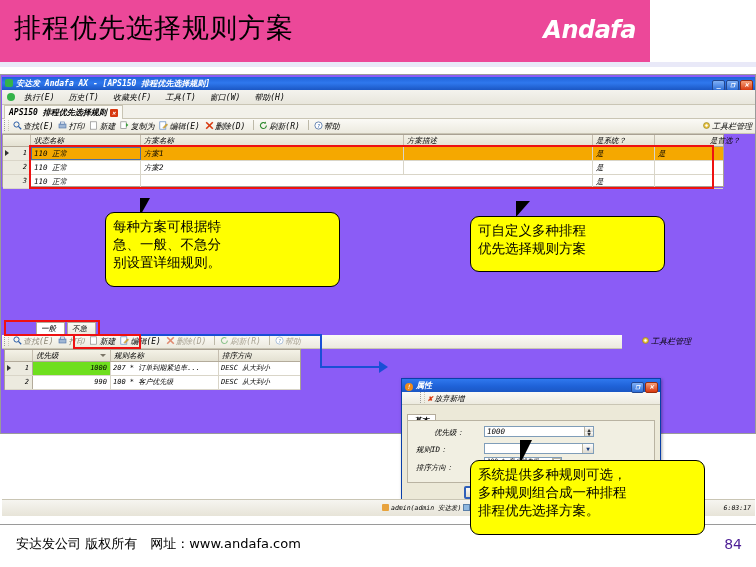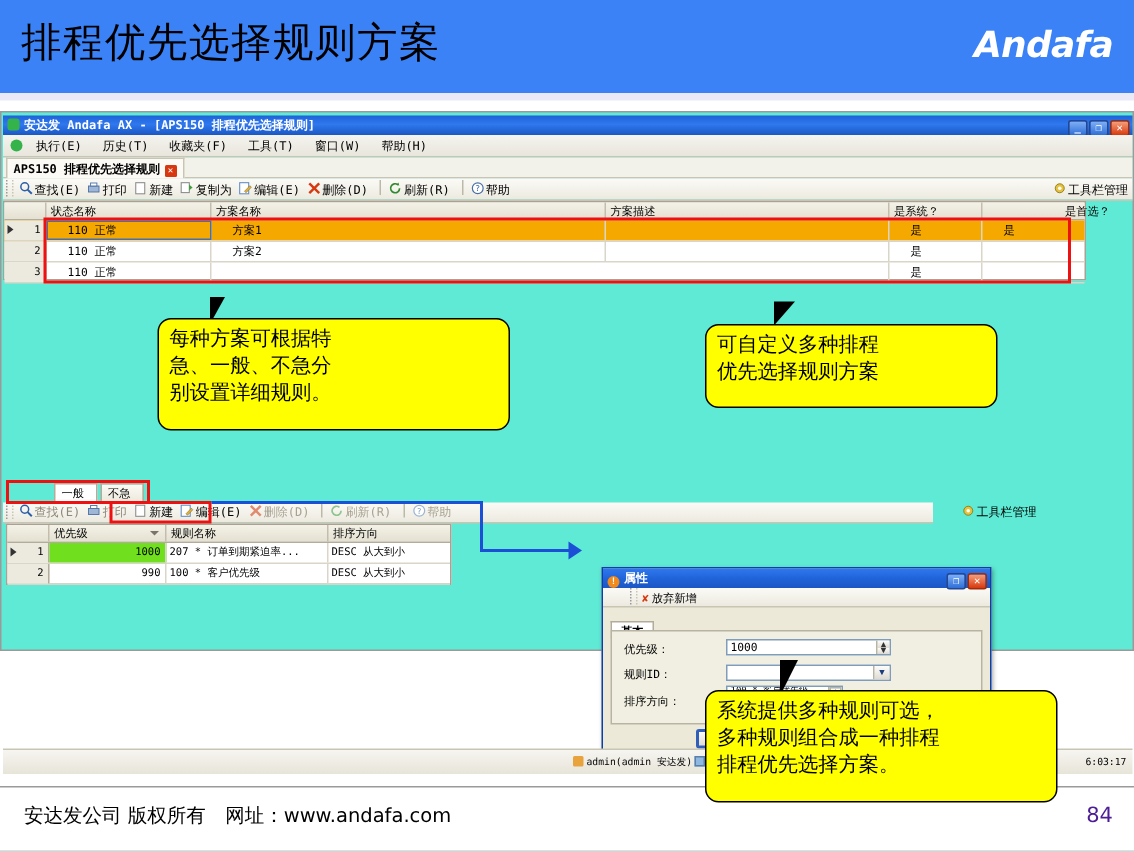--- a/index.html
+++ b/index.html
@@ -4,43 +4,43 @@
 <style>
   html,body{margin:0;padding:0;}
   body{
     width:756px;height:567px;
     background:#ffffff;
     font-family:"DejaVu Sans","Liberation Sans",sans-serif;
     overflow:hidden;position:relative;
   }
   
   .slide-header{
-    position:absolute;left:0;top:0;width:756px;height:62px;
-    background:#3b82f6;
+    position:absolute;left:0;top:0;width:650px;height:62px;
+    background:#ec4899;
   }
   .slide-title{
     position:absolute;left:14px;top:10px;
     font-size:27px;color:#000;font-weight:normal;letter-spacing:1px;
     font-family:"DejaVu Sans","Liberation Sans",sans-serif;
   }
   .brand{
     position:absolute;right:14px;top:16px;
     font-size:24px;color:#ffffff;font-weight:bold;font-style:italic;
     letter-spacing:-0.5px;
   }
   .header-underline{
     position:absolute;left:0;top:62px;width:756px;height:5px;
     background:#e9e9f8;
   }
 
   
   .shot{
     position:absolute;left:0;top:74px;width:756px;height:360px;
-    background:#5eead4;
-    border:1px solid #9a9a9a;box-sizing:border-box;
+    background:#8b5cf6;
+    border:1px solid #9a9a9a;box-sizing:border-box;font-style:italic;
   }
   
   .app-win{position:absolute;left:0;top:0;width:756px;height:443px;}
   .titlebar{
     position:absolute;left:1px;top:2px;width:753px;height:13px;
     background:linear-gradient(to bottom,#1f62d8 0%,#2f78ee 45%,#1b57c4 100%);
     color:#fff;font-size:8px;line-height:13px;padding-left:3px;box-sizing:border-box;
     white-space:nowrap;font-family:"DejaVu Sans Mono","Liberation Mono",monospace;
     font-weight:bold;
   }
@@ -116,21 +116,21 @@
   .gh{
     position:absolute;top:0;height:11px;font-size:7.5px;line-height:11px;
     padding-left:3px;box-sizing:border-box;color:#000;
     border-right:1px solid #c4bdae;white-space:nowrap;
     font-family:"DejaVu Sans Mono","Liberation Mono",monospace;
   }
   .grow{position:relative;height:13px;border-bottom:1px solid #d9d5c8;}
   .grow.sel{background:#f5a800;}
   .gc{
     position:absolute;top:0;height:13px;font-size:7.5px;line-height:13px;
-    padding-left:14px;box-sizing:border-box;color:#000;
+    padding-left:3px;box-sizing:border-box;color:#000;
     border-right:1px solid #d9d5c8;white-space:nowrap;overflow:hidden;
     font-family:"DejaVu Sans Mono","Liberation Mono",monospace;
   }
   .rowhdr{
     position:absolute;left:0;top:0;width:28px;height:13px;
     background:#eceadf;border-right:1px solid #b3ab9b;
     font-size:7px;line-height:13px;text-align:right;padding-right:3px;
     box-sizing:border-box;color:#000;
     font-family:"DejaVu Sans Mono","Liberation Mono",monospace;
   }
@@ -493,21 +493,21 @@
         </span>
       </div>
       <div class="dlg-tb">
         <span class="gripper"></span><span><span class="xmark">✘</span><span>放弃新增</span></span>
       </div>
       <div class="dlg-tabs">
         <span class="dtab">基本</span>
       </div>
 
       <div class="dlg-panel">
-        <div class="flabel" style="left:8px;top:7px;">优先级：</div>
+        <div class="flabel" style="left:26px;top:7px;">优先级：</div>
         <div class="finput" style="left:76px;top:5px;width:110px;">
           <span>1000</span>
           <span class="spin" style="top:0;height:5px;line-height:5px;">▲</span>
           <span class="spin" style="top:5px;height:4px;line-height:4px;">▼</span>
         </div>
 
         <div class="flabel" style="left:8px;top:24px;">规则ID：</div>
         <div class="finput" style="left:76px;top:22px;width:110px;">
           <span></span>
           <span class="combobtn">▼</span>

